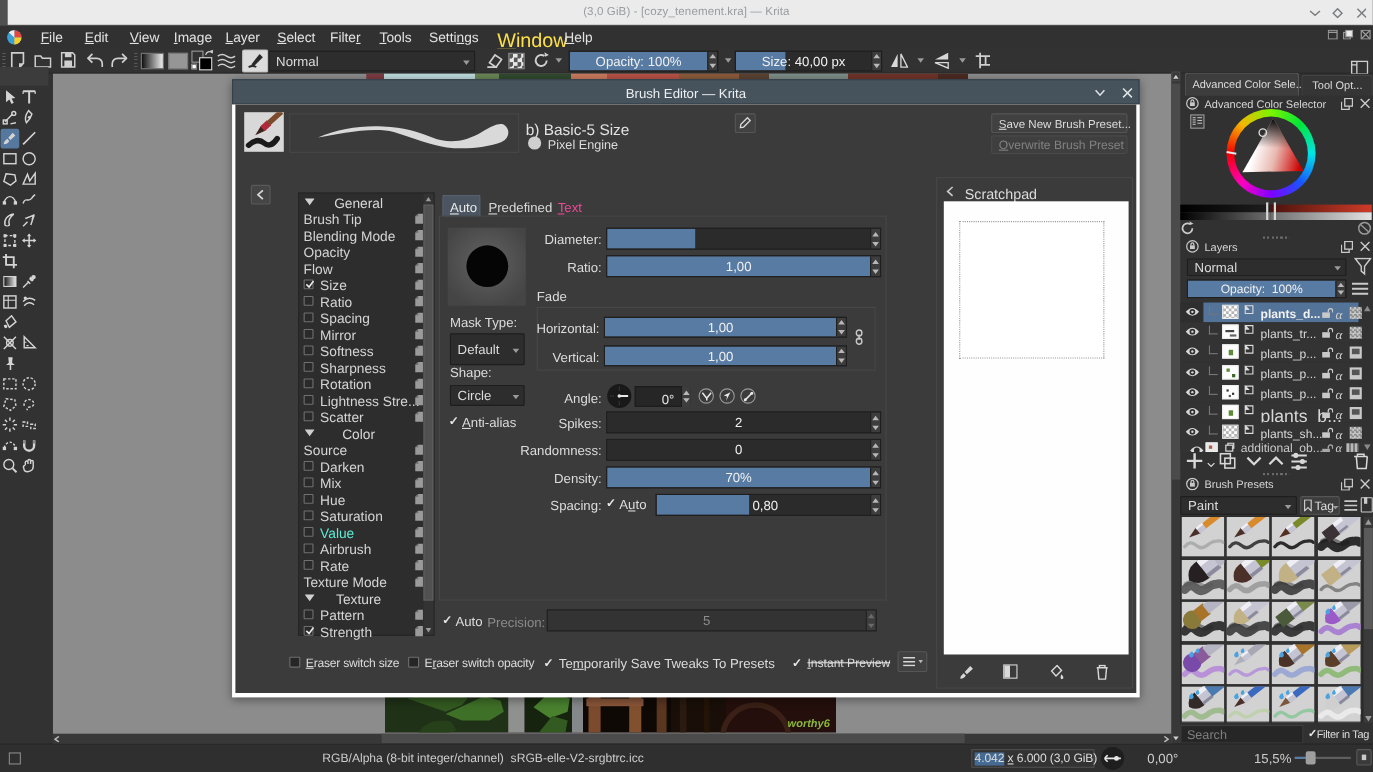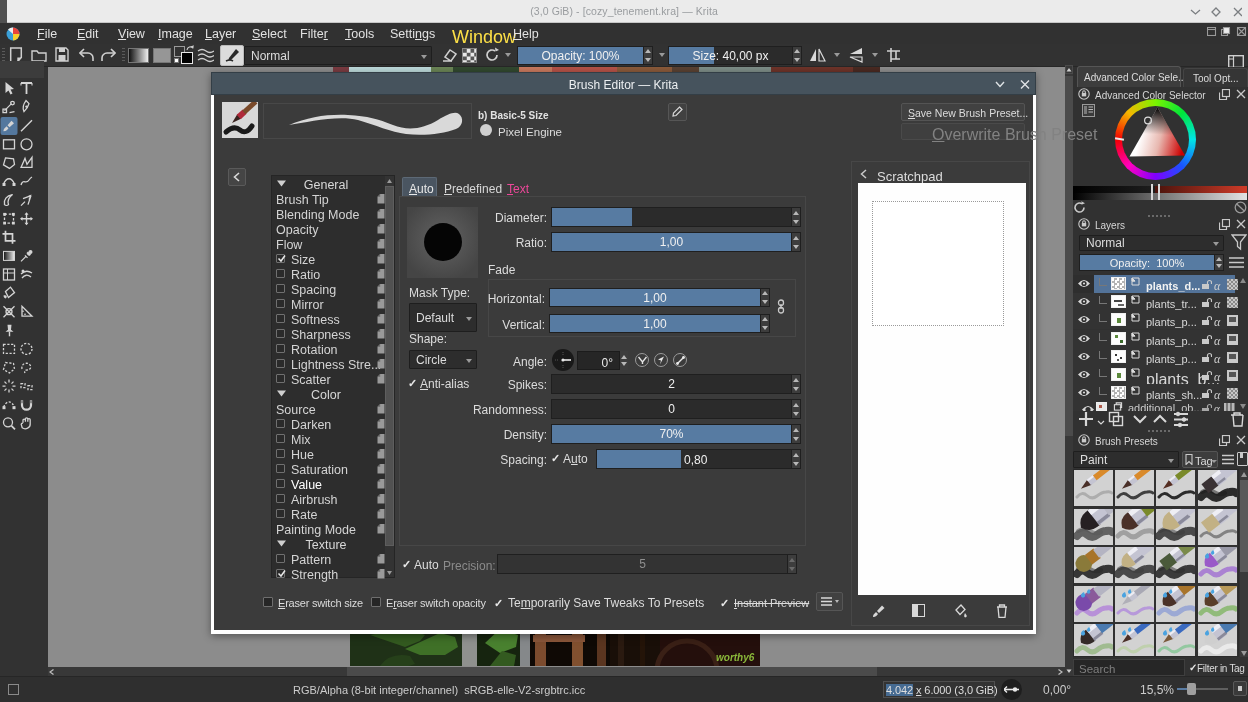--- a/index.html
+++ b/index.html
@@ -938,31 +938,31 @@
 <g transform="translate(10,21) rotate(-42)">
       <path d="M0,0 L10,-3 L10,3 Z" fill="#3a2420"></path>
       <rect x="9" y="-3" width="8" height="6" fill="#b0293a"></rect>
       <rect x="16" y="-2.5" width="16" height="5" fill="#7a4a2a"></rect>
     </g>
 </svg>
 <div class="a" style="left:263px;top:103px;width:209px;height:36px;background:#3b3b3b;border:1px solid #484848"></div>
 <svg class="a" style="left:263px;top:103px" width="209" height="36" viewBox="0 0 209 36">
 <path d="M26,22 C45,14 65,11 85,12 C105,13 115,16 130,22 C145,28 160,26 175,17 C185,11 192,8 196,11 C201,15 200,23 193,26 C180,31 160,33 143,31 C128,29 112,22 95,17 C75,12 45,19 26,22 Z" fill="#d9d9d9"></path>
 </svg>
-<div class="a" style="left:478px;top:110px;font-size:10px;font-weight:bold;color:#e2e2e2">b) Basic-5 Size</div>
+<div class="a" style="left:478px;top:110px;font-size:14px;font-weight:normal;color:#e2e2e2">b) Basic-5 Size</div>
 <div class="a" style="left:480px;top:124px;width:12px;height:12px;border-radius:50%;background:#cfcfcf"></div>
 <div class="a" style="left:498px;top:126px;font-size:11.5px;color:#dcdcdc">Pixel Engine</div>
 <div class="a" style="left:668px;top:103px;width:19px;height:18px;background:#414141;border:1px solid #565656;border-radius:2px"></div>
 <svg class="a" style="left:672px;top:106px" width="11" height="11" viewBox="0 0 11 11">
     <path d="M7.5,1 L10,3.5 L4,9.5 L1,10 L1.5,7 Z" fill="none" stroke="#d8d8d8" stroke-width="1.2"></path>
   </svg>
 <div class="a" style="left:901px;top:103px;width:124px;height:18px;background:#414141;border:1px solid #545454;border-radius:2px"></div>
 <div class="a" style="left:908px;top:107px;font-size:10.5px;color:#dcdcdc;white-space:nowrap"><u>S</u>ave New Brush Preset...</div>
 <div class="a" style="left:901px;top:123px;width:124px;height:17px;background:#3f3f3f;border:1px solid #4a4a4a;border-radius:2px"></div>
-<div class="a" style="left:932px;top:126px;font-size:16px;color:#828282;white-space:nowrap"><u>O</u>verwrite Brush Preset</div>
+<div class="a" style="left:908px;top:126px;font-size:11px;color:#828282;white-space:nowrap"><u>O</u>verwrite Brush Preset</div>
 <div class="a" style="left:228px;top:168px;width:18px;height:18px;background:#454545;border:1px solid #5a5a5a;border-radius:2px"></div>
 <svg class="a" style="left:233px;top:172px" width="7" height="10" viewBox="0 0 7 10">
     <path d="M6,1 L1.5,5 L6,9" fill="none" stroke="#d8d8d8" stroke-width="1.6"></path>
   </svg>
 <div class="a" style="left:271px;top:175px;width:124px;height:403px;background:#2d2d2d;border:1px solid #252525;overflow:hidden"></div>
 <svg class="a" style="left:277px;top:180px" width="9" height="7" viewBox="0 0 9 7">
     <path d="M0,0.5 h9 L4.5,6.5 Z" fill="#cfcfcf"></path>
   </svg>
 <div class="a" style="left:271px;top:178px;width:110px;text-align:center;font-size:12.5px;color:#d8d8d8">General</div>
 <div class="a" style="left:276px;top:193px;font-size:12.5px;color:#d4d4d4;white-space:nowrap">Brush Tip</div>
@@ -1069,38 +1069,38 @@
     <path d="M0.5,9.5 v-6.8 l2.7,-2.7 h4.3 v9.5 z" fill="#9a9a9a"></path>
     <path d="M0.5,2.7 l2.7,0 l0,-2.7" fill="#6a6a6a"></path>
   </svg>
 <div class="a" style="left:276px;top:464px;width:9px;height:9px;background:#2a2a2a;border:1px solid #707070;border-radius:1px"></div>
 <div class="a" style="left:291px;top:463px;font-size:12.5px;color:#d4d4d4;white-space:nowrap">Saturation</div>
 <svg class="a" style="left:377px;top:464px" width="8" height="10" viewBox="0 0 8 10">
     <path d="M0.5,9.5 v-6.8 l2.7,-2.7 h4.3 v9.5 z" fill="#9a9a9a"></path>
     <path d="M0.5,2.7 l2.7,0 l0,-2.7" fill="#6a6a6a"></path>
   </svg>
 <div class="a" style="left:276px;top:479px;width:9px;height:9px;background:#2a2a2a;border:1px solid #707070;border-radius:1px"></div>
-<div class="a" style="left:291px;top:478px;font-size:12.5px;color:#ffffff;white-space:nowrap">Value</div>
+<div class="a" style="left:291px;top:478px;font-size:12.5px;color:#5eead4;white-space:nowrap">Value</div>
 <svg class="a" style="left:377px;top:479px" width="8" height="10" viewBox="0 0 8 10">
     <path d="M0.5,9.5 v-6.8 l2.7,-2.7 h4.3 v9.5 z" fill="#9a9a9a"></path>
     <path d="M0.5,2.7 l2.7,0 l0,-2.7" fill="#6a6a6a"></path>
   </svg>
 <div class="a" style="left:276px;top:494px;width:9px;height:9px;background:#2a2a2a;border:1px solid #707070;border-radius:1px"></div>
 <div class="a" style="left:291px;top:493px;font-size:12.5px;color:#d4d4d4;white-space:nowrap">Airbrush</div>
 <svg class="a" style="left:377px;top:494px" width="8" height="10" viewBox="0 0 8 10">
     <path d="M0.5,9.5 v-6.8 l2.7,-2.7 h4.3 v9.5 z" fill="#9a9a9a"></path>
     <path d="M0.5,2.7 l2.7,0 l0,-2.7" fill="#6a6a6a"></path>
   </svg>
 <div class="a" style="left:276px;top:509px;width:9px;height:9px;background:#2a2a2a;border:1px solid #707070;border-radius:1px"></div>
 <div class="a" style="left:291px;top:508px;font-size:12.5px;color:#d4d4d4;white-space:nowrap">Rate</div>
 <svg class="a" style="left:377px;top:509px" width="8" height="10" viewBox="0 0 8 10">
     <path d="M0.5,9.5 v-6.8 l2.7,-2.7 h4.3 v9.5 z" fill="#9a9a9a"></path>
     <path d="M0.5,2.7 l2.7,0 l0,-2.7" fill="#6a6a6a"></path>
   </svg>
-<div class="a" style="left:276px;top:523px;font-size:12.5px;color:#d4d4d4;white-space:nowrap">Painting Mode</div>
+<div class="a" style="left:276px;top:523px;font-size:12.5px;color:#d4d4d4;white-space:nowrap">Texture Mode</div>
 <svg class="a" style="left:377px;top:524px" width="8" height="10" viewBox="0 0 8 10">
     <path d="M0.5,9.5 v-6.8 l2.7,-2.7 h4.3 v9.5 z" fill="#9a9a9a"></path>
     <path d="M0.5,2.7 l2.7,0 l0,-2.7" fill="#6a6a6a"></path>
   </svg>
 <svg class="a" style="left:277px;top:540px" width="9" height="7" viewBox="0 0 9 7">
     <path d="M0,0.5 h9 L4.5,6.5 Z" fill="#cfcfcf"></path>
   </svg>
 <div class="a" style="left:271px;top:538px;width:110px;text-align:center;font-size:12.5px;color:#d8d8d8">Texture</div>
 <div class="a" style="left:276px;top:554px;width:9px;height:9px;background:#2a2a2a;border:1px solid #707070;border-radius:1px"></div>
 <div class="a" style="left:291px;top:553px;font-size:12.5px;color:#d4d4d4;white-space:nowrap">Pattern</div>

